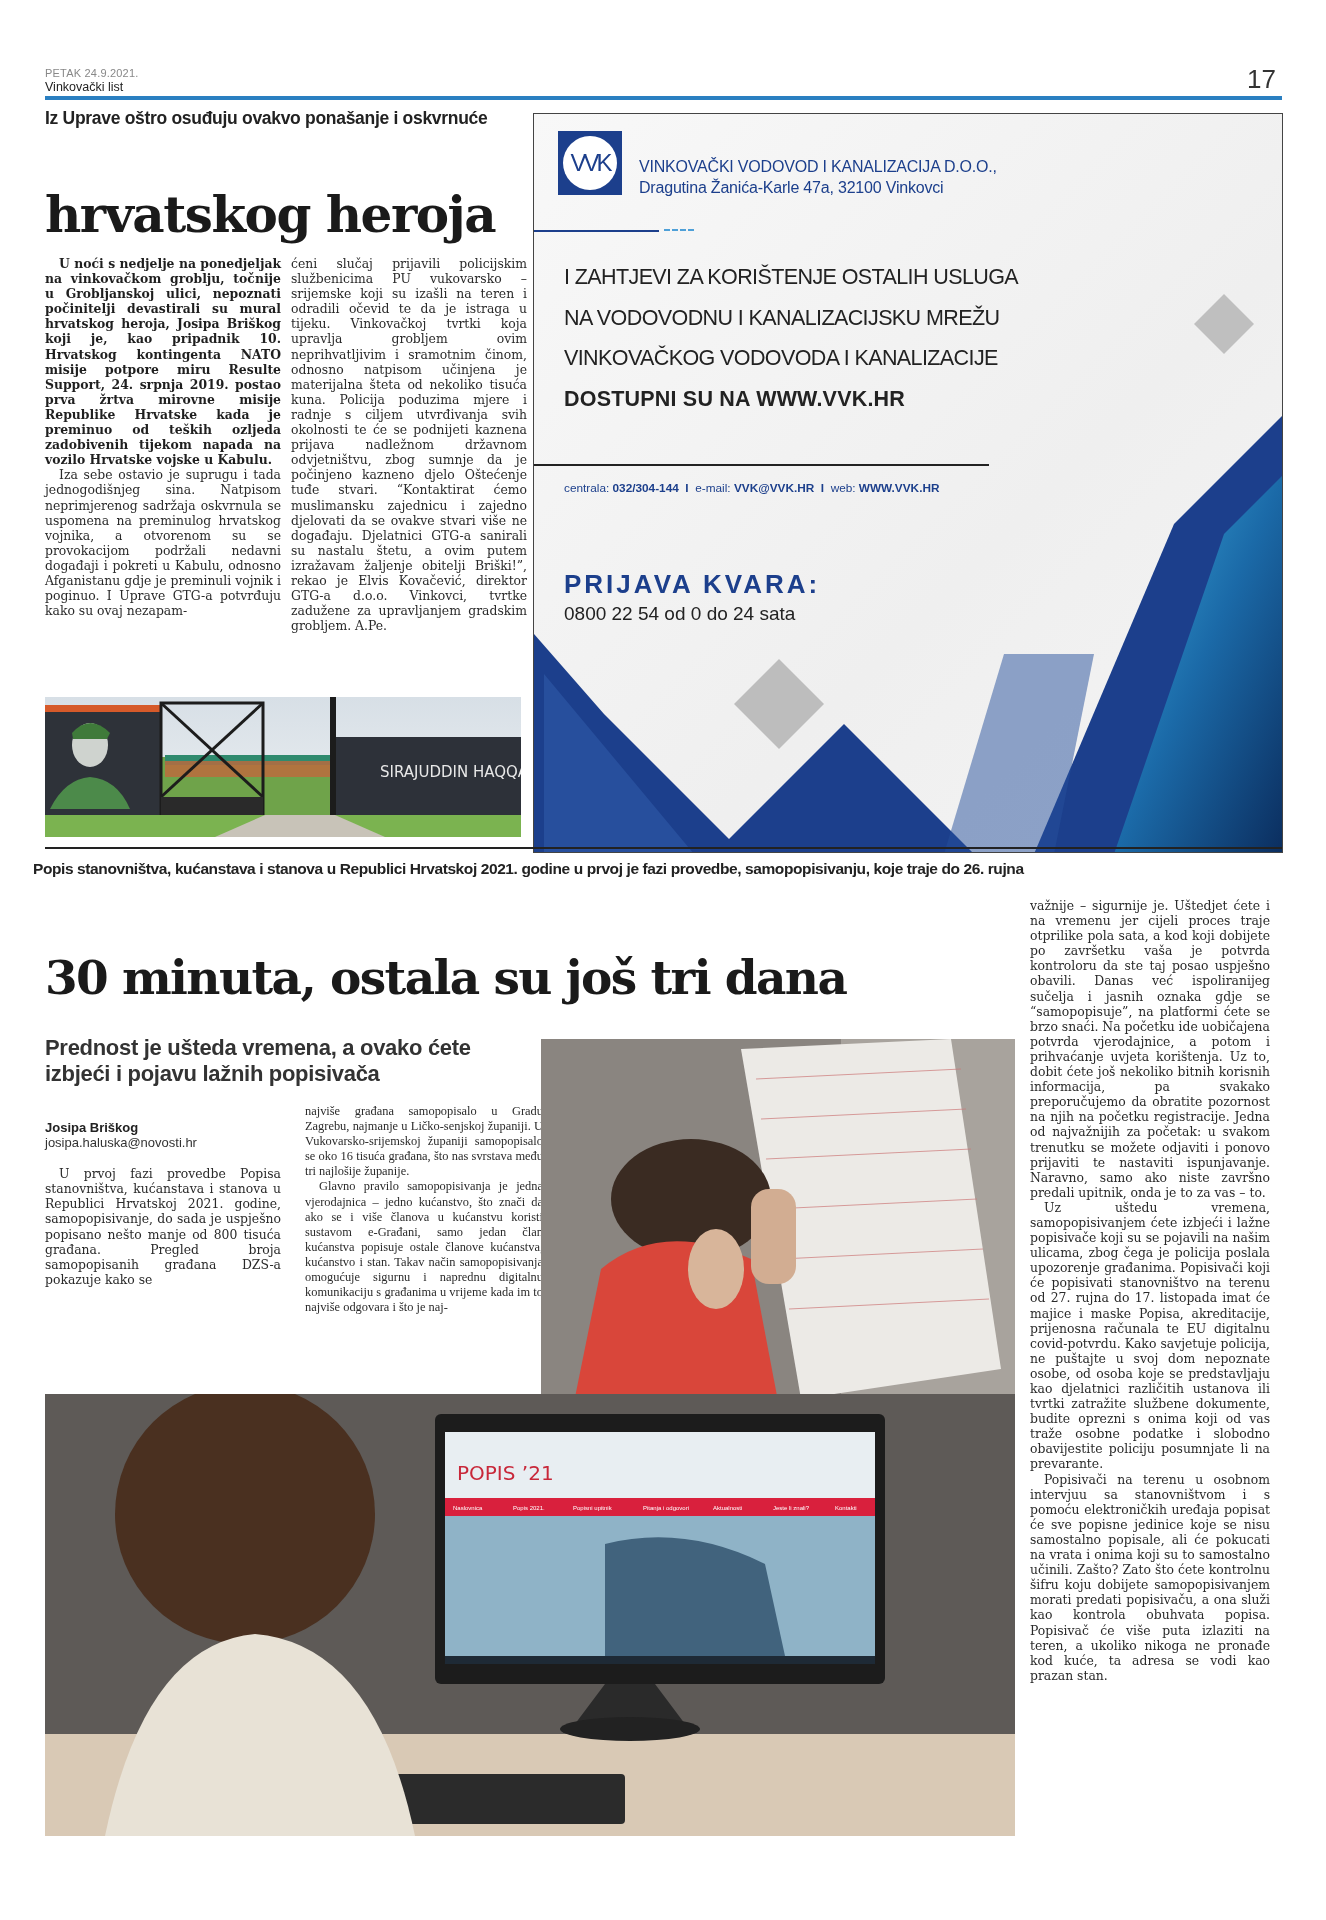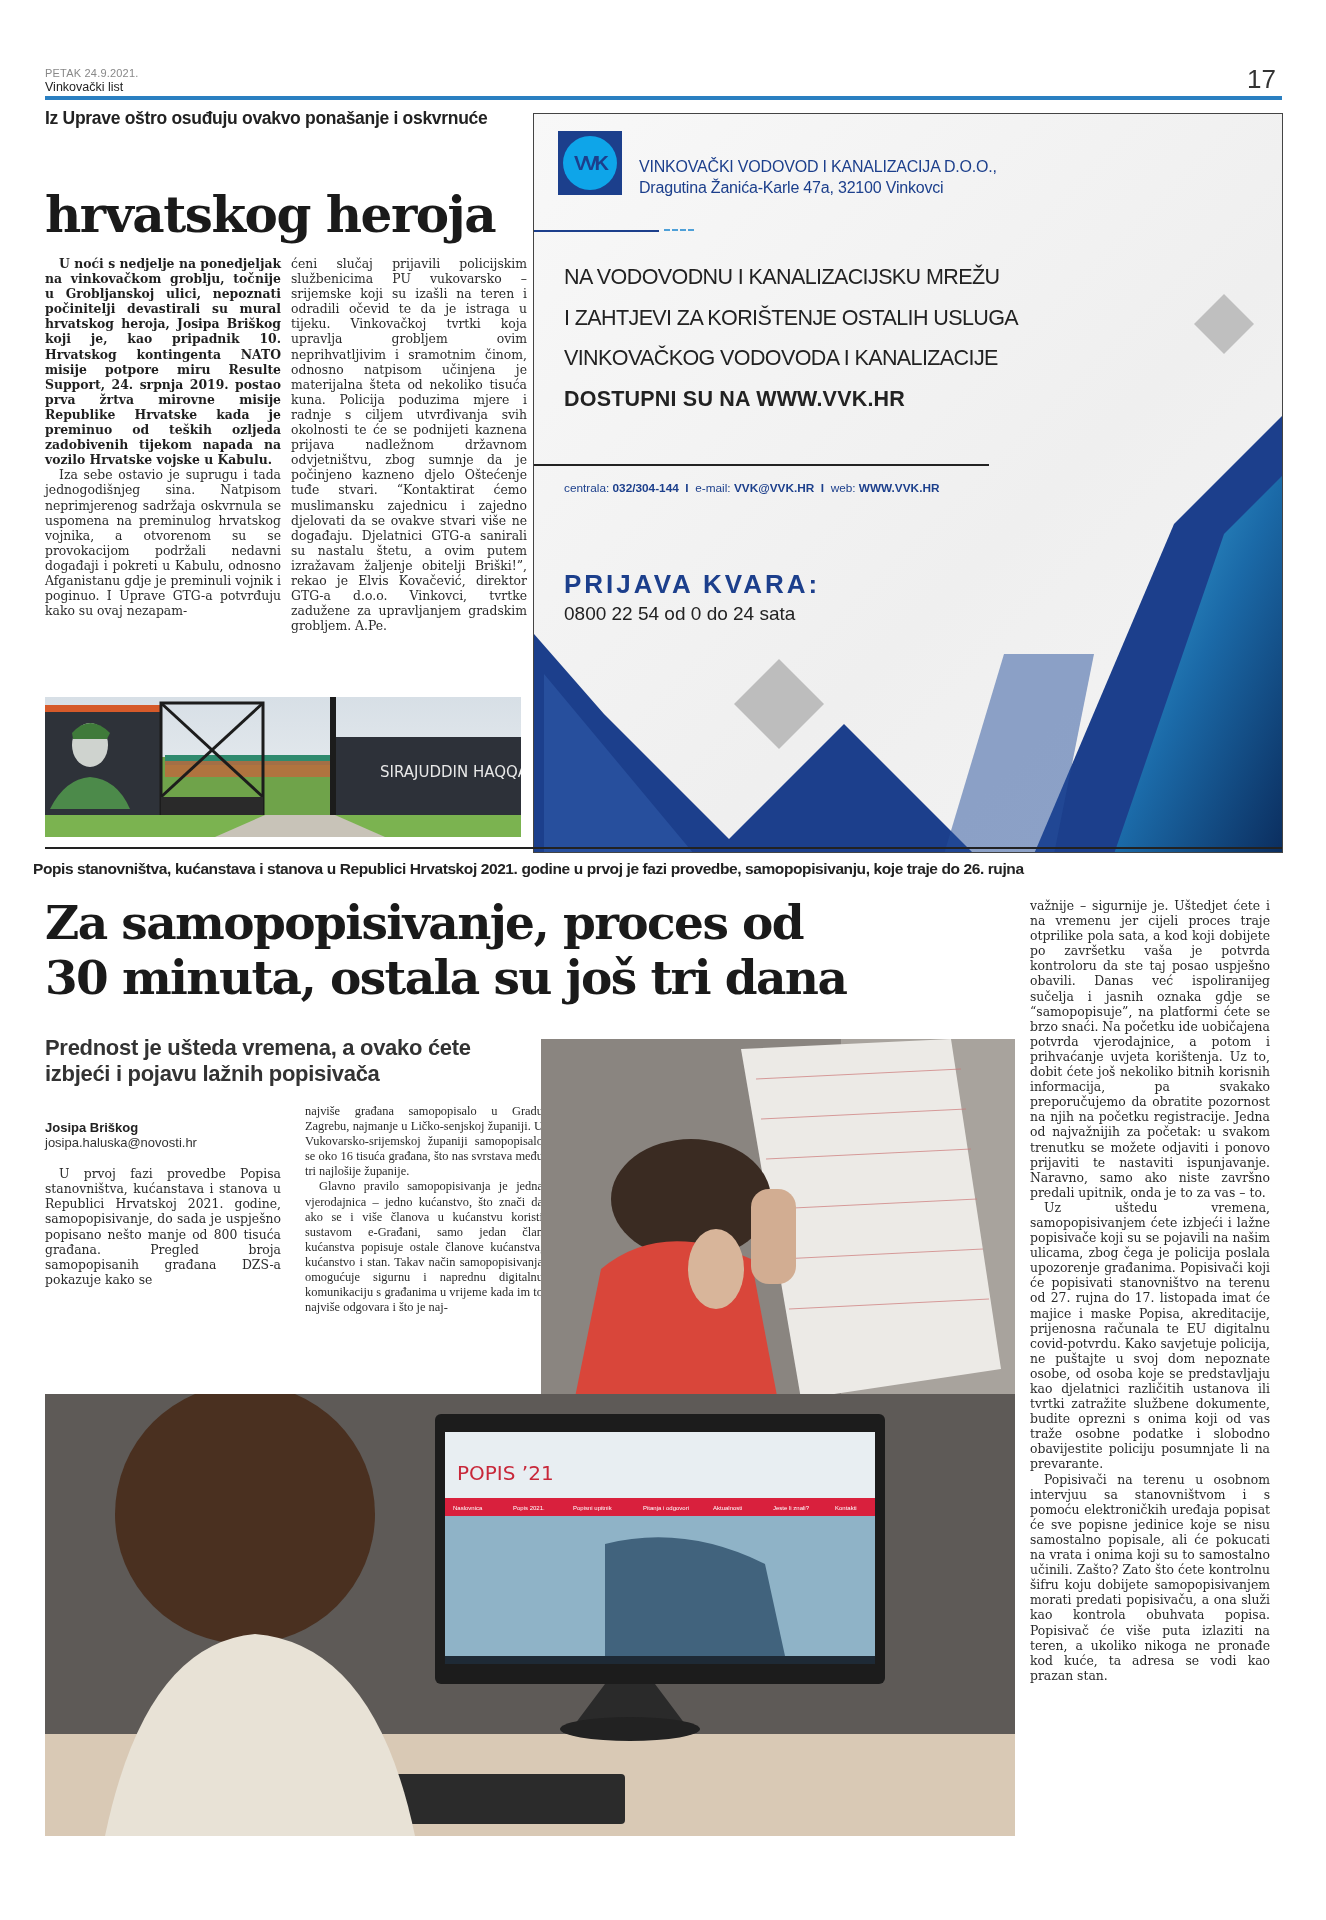--- a/index.html
+++ b/index.html
@@ -23,21 +23,21 @@
   .lead { font-weight: bold; color: #1f1f1f; }
   .a1-col1 { left: 45px; top: 256px; width: 236px; }
   .a1-col2 { left: 291px; top: 256px; width: 236px; }
 
   .a1-photo { left: 45px; top: 697px; width: 476px; height: 140px; overflow: hidden; background: #c9d3dc; }
   .sep-rule { left: 45px; top: 847px; width: 1237px; height: 1.5px; background: #222; }
 
   
   .ad { left: 533px; top: 113px; width: 750px; height: 740px; border: 1.5px solid #444; background: linear-gradient(135deg, #f8f8f8 0%, #efefef 60%, #f4f4f4 100%); overflow: hidden; }
   .ad-logo { position: absolute; left: 24px; top: 17px; width: 64px; height: 64px; background: #1c3f8c; display: flex; align-items: center; justify-content: center; }
-  .ad-logo-circle { width: 54px; height: 54px; border-radius: 50%; background: #0ea5e9; display: flex; align-items: center; justify-content: center; font-family: "Liberation Sans", sans-serif; font-weight: bold; color: #1c3f8c; font-size: 20px; letter-spacing: -3px; }
+  .ad-logo-circle { width: 54px; height: 54px; border-radius: 50%; background: #ffffff; display: flex; align-items: center; justify-content: center; font-family: "Liberation Sans", sans-serif; font-weight: normal; color: #1c3f8c; font-size: 24px; letter-spacing: -3px; }
   .ad-company { position: absolute; left: 105px; top: 42px; font-family: "Liberation Sans", sans-serif; font-size: 16px; color: #1c3f8c; line-height: 21px; letter-spacing: -.2px; }
   .ad-line { position: absolute; left: 0; top: 116px; width: 125px; height: 2px; background: #1c3f8c; }
   .ad-dash { position: absolute; left: 130px; top: 115px; width: 30px; border-top: 2px dashed #4ea0d8; }
   .ad-offer { position: absolute; left: 30px; top: 143px; font-family: "Liberation Sans", sans-serif; font-size: 21.5px; line-height: 40.5px; color: #222; letter-spacing: -.6px; }
   .ad-offer .bold { font-weight: bold; letter-spacing: .2px; }
   .ad-rule2 { position: absolute; left: 0; top: 350px; width: 455px; height: 2px; background: #222; }
   .ad-contact { position: absolute; left: 30px; top: 367px; font-family: "Liberation Sans", sans-serif; font-size: 11.8px; color: #1c3f8c; }
   .ad-contact b { font-weight: bold; }
   .ad-fault-title { position: absolute; left: 30px; top: 455px; font-family: "Liberation Sans", sans-serif; font-weight: bold; font-size: 26px; color: #1c3f8c; letter-spacing: 3px; }
   .ad-fault-num { position: absolute; left: 30px; top: 489px; font-family: "Liberation Sans", sans-serif; font-size: 19px; color: #222; }
@@ -128,22 +128,22 @@
   <div class="ad-logo">
     <div class="ad-logo-circle">VVK</div>
   </div>
   <div class="ad-company">
     <div>VINKOVAČKI VODOVOD I KANALIZACIJA D.O.O.,</div>
     <div>Dragutina Žanića-Karle 47a, 32100 Vinkovci</div>
   </div>
   <div class="ad-line"></div>
   <div class="ad-dash"></div>
   <div class="ad-offer">
+    <div>I ZAHTJEVI ZA KORIŠTENJE OSTALIH USLUGA</div>
     <div>NA VODOVODNU I KANALIZACIJSKU MREŽU</div>
-    <div>I ZAHTJEVI ZA KORIŠTENJE OSTALIH USLUGA</div>
     <div>VINKOVAČKOG VODOVODA I KANALIZACIJE</div>
     <div class="bold">DOSTUPNI SU NA WWW.VVK.HR</div>
   </div>
   <div class="ad-rule2"></div>
   <div class="ad-contact">
     <span>centrala:</span>
     <b>032/304-144</b>
     &nbsp;<b>I</b>&nbsp;
     <span>e-mail:</span>
     <b>VVK@VVK.HR</b>
@@ -152,21 +152,21 @@
     <b>WWW.VVK.HR</b>
   </div>
   <div class="ad-fault-title">PRIJAVA KVARA:</div>
   <div class="ad-fault-num">0800 22 54 od 0 do 24 sata</div>
 </div>
 
 <div class="abs sep-rule"></div>
 
 <div class="abs a2-kicker">Popis stanovništva, kućanstava i stanova u Republici Hrvatskoj 2021. godine u prvoj je fazi provedbe, samopopisivanju, koje traje do 26. rujna</div>
 <h1 class="abs a2-title">
-  <span>Za samopopisivanje, proces od</span><br>
+  <br>
   <span>30 minuta, ostala su još tri dana</span>
 </h1>
 <h2 class="abs a2-sub">Prednost je ušteda vremena, a ovako ćete izbjeći i pojavu lažnih popisivača</h2>
 
 <div class="abs col a2-col1">
   <div class="byline-name">Josipa Briškog</div>
   <div class="byline-mail">josipa.haluska@novosti.hr</div>
   <p>U prvoj fazi provedbe Popisa stanovništva, kućanstava i stanova u Republici Hrvatskoj 2021. godine, samopopisivanje, do sada je uspješno popisano nešto manje od 800 tisuća građana. Pregled broja samopopisanih građana DZS-a pokazuje kako se</p>
 </div>
 <div class="abs col a2-col2">

